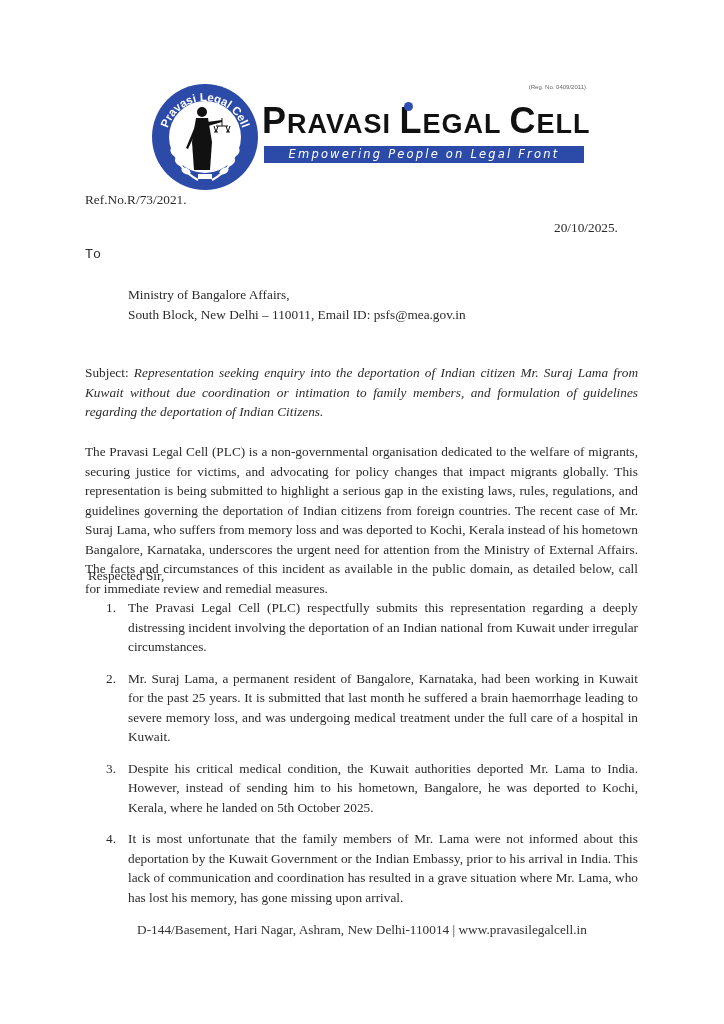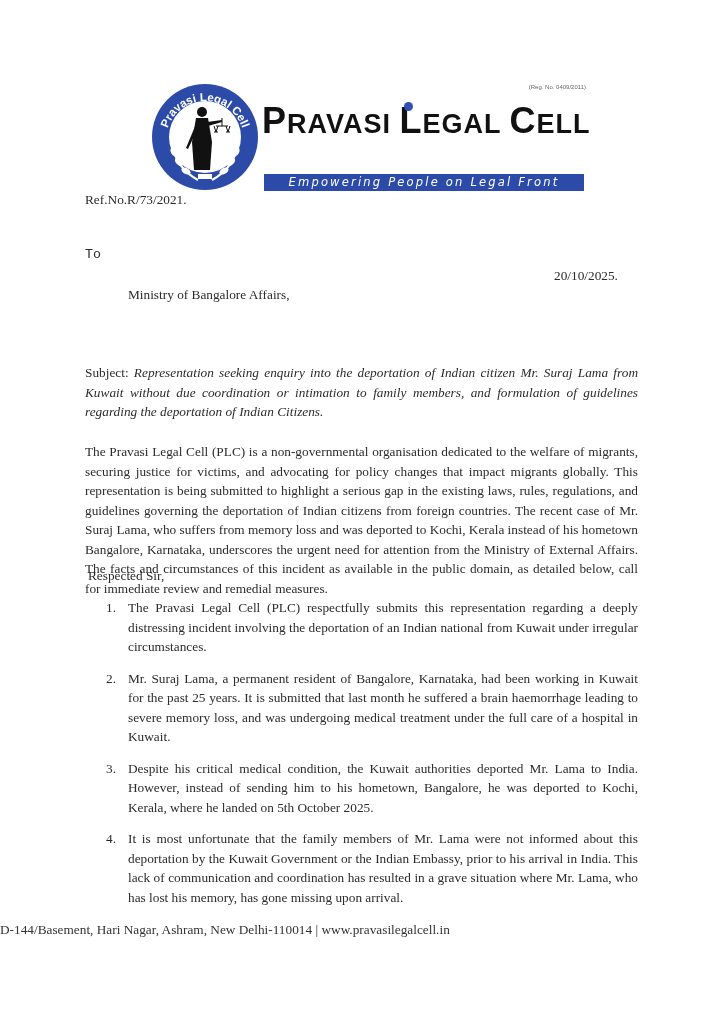--- a/index.html
+++ b/index.html
@@ -9,35 +9,35 @@
   .letterhead { left:150px; top:80px; width:450px; height:120px; }
   .emblem { position:absolute; left:0; top:2px; width:110px; height:110px; }
   .reg { position:absolute; right:14px; top:4px; font-family:"Liberation Sans", sans-serif;
          font-size:6px; color:#666; }
   .org-name { position:absolute; left:112px; top:22px; font-family:"Liberation Sans", sans-serif;
               font-weight:bold; font-size:36px; letter-spacing:1px; color:#111; white-space:nowrap; line-height:38px; }
   .org-name .sc { font-size:27px; }
   .dot { position:absolute; left:254px; top:22px; width:9px; height:9px; border-radius:50%; background:#2f4fb5; }
   .tagline { position:absolute; left:114px; top:66px; width:320px; height:17px; background:#2c4aa8;
              color:#fff; font-family:"DejaVu Sans", sans-serif; font-style:italic; font-size:11.5px;
-             letter-spacing:2.2px; line-height:17px; text-align:center; white-space:nowrap;margin-top:28px; }
+             letter-spacing:2.2px; line-height:17px; text-align:center; white-space:nowrap; }
   .t13 { font-size:13.3px; line-height:19.5px; }
   .ref { left:85px; top:190px; }
-  .date { left:554px; top:218px;margin-top:48px; }
+  .date { left:554px; top:218px; }
   .to { left:85px; top:245px;font-family:Liberation Mono, monospace; }
   .addr { left:128px; top:285px; }
   .addr div { white-space:nowrap; }
   .subject { left:85px; top:363px; width:553px; text-align:justify; }
   .subject i { font-style:italic; }
   .intro { left:85px; top:442px; width:553px; text-align:justify; text-align-last:left; }
   .salute { left:88px; top:566px; }
   .points { left:85px; top:598px; width:553px; }
   .point { position:relative; padding-left:43px; text-align:justify; margin-bottom:12px; }
   .point .num { position:absolute; left:21px; top:0; }
-  .footer { left:0; top:920px; width:724px; text-align:left; font-size:13.3px; line-height:19px; color:#333; }
+  .footer { left:0; top:920px; width:724px; text-align:center; font-size:13.3px; line-height:19px; color:#333; }
 </style>
 </head>
 <body>
 
 <div class="abs letterhead">
   <svg class="emblem" viewBox="0 0 110 110">
     <circle cx="55" cy="55" r="53" fill="#2c4aa8"></circle>
     <circle cx="55" cy="55" r="36" fill="#ffffff"></circle>
     <defs>
         <path id="arc" d="M 16 58 A 39 39 0 0 1 94 58"></path>
@@ -80,20 +80,21 @@
   <div class="dot"></div>
   <div class="tagline">Empowering People on Legal Front</div>
 </div>
 
 <div class="abs t13 ref">Ref.No.R/73/2021.</div>
 <div class="abs t13 date">20/10/2025.</div>
 <div class="abs t13 to">To</div>
 
 <div class="abs t13 addr">
   <div>Ministry of Bangalore Affairs,</div>
+  <div>South Block, New Delhi – 110011, Email ID: psfs@mea.gov.in</div>
 </div>
 
 <div class="abs t13 subject">
   <span>Subject:</span>
   <i>Representation seeking enquiry into the deportation of Indian citizen Mr. Suraj Lama from Kuwait without due coordination or intimation to family members, and formulation of guidelines regarding the deportation of Indian Citizens.</i>
 </div>
 
 <div class="abs t13 intro">The Pravasi Legal Cell (PLC) is a non-governmental organisation dedicated to the welfare of migrants, securing justice for victims, and advocating for policy changes that impact migrants globally. This representation is being submitted to highlight a serious gap in the existing laws, rules, regulations, and guidelines governing the deportation of Indian citizens from foreign countries. The recent case of Mr. Suraj Lama, who suffers from memory loss and was deported to Kochi, Kerala instead of his hometown Bangalore, Karnataka, underscores the urgent need for attention from the Ministry of External Affairs. The facts and circumstances of this incident as available in the public domain, as detailed below, call for immediate review and remedial measures.</div>
 
 <div class="abs t13 salute">Respected Sir,</div>

